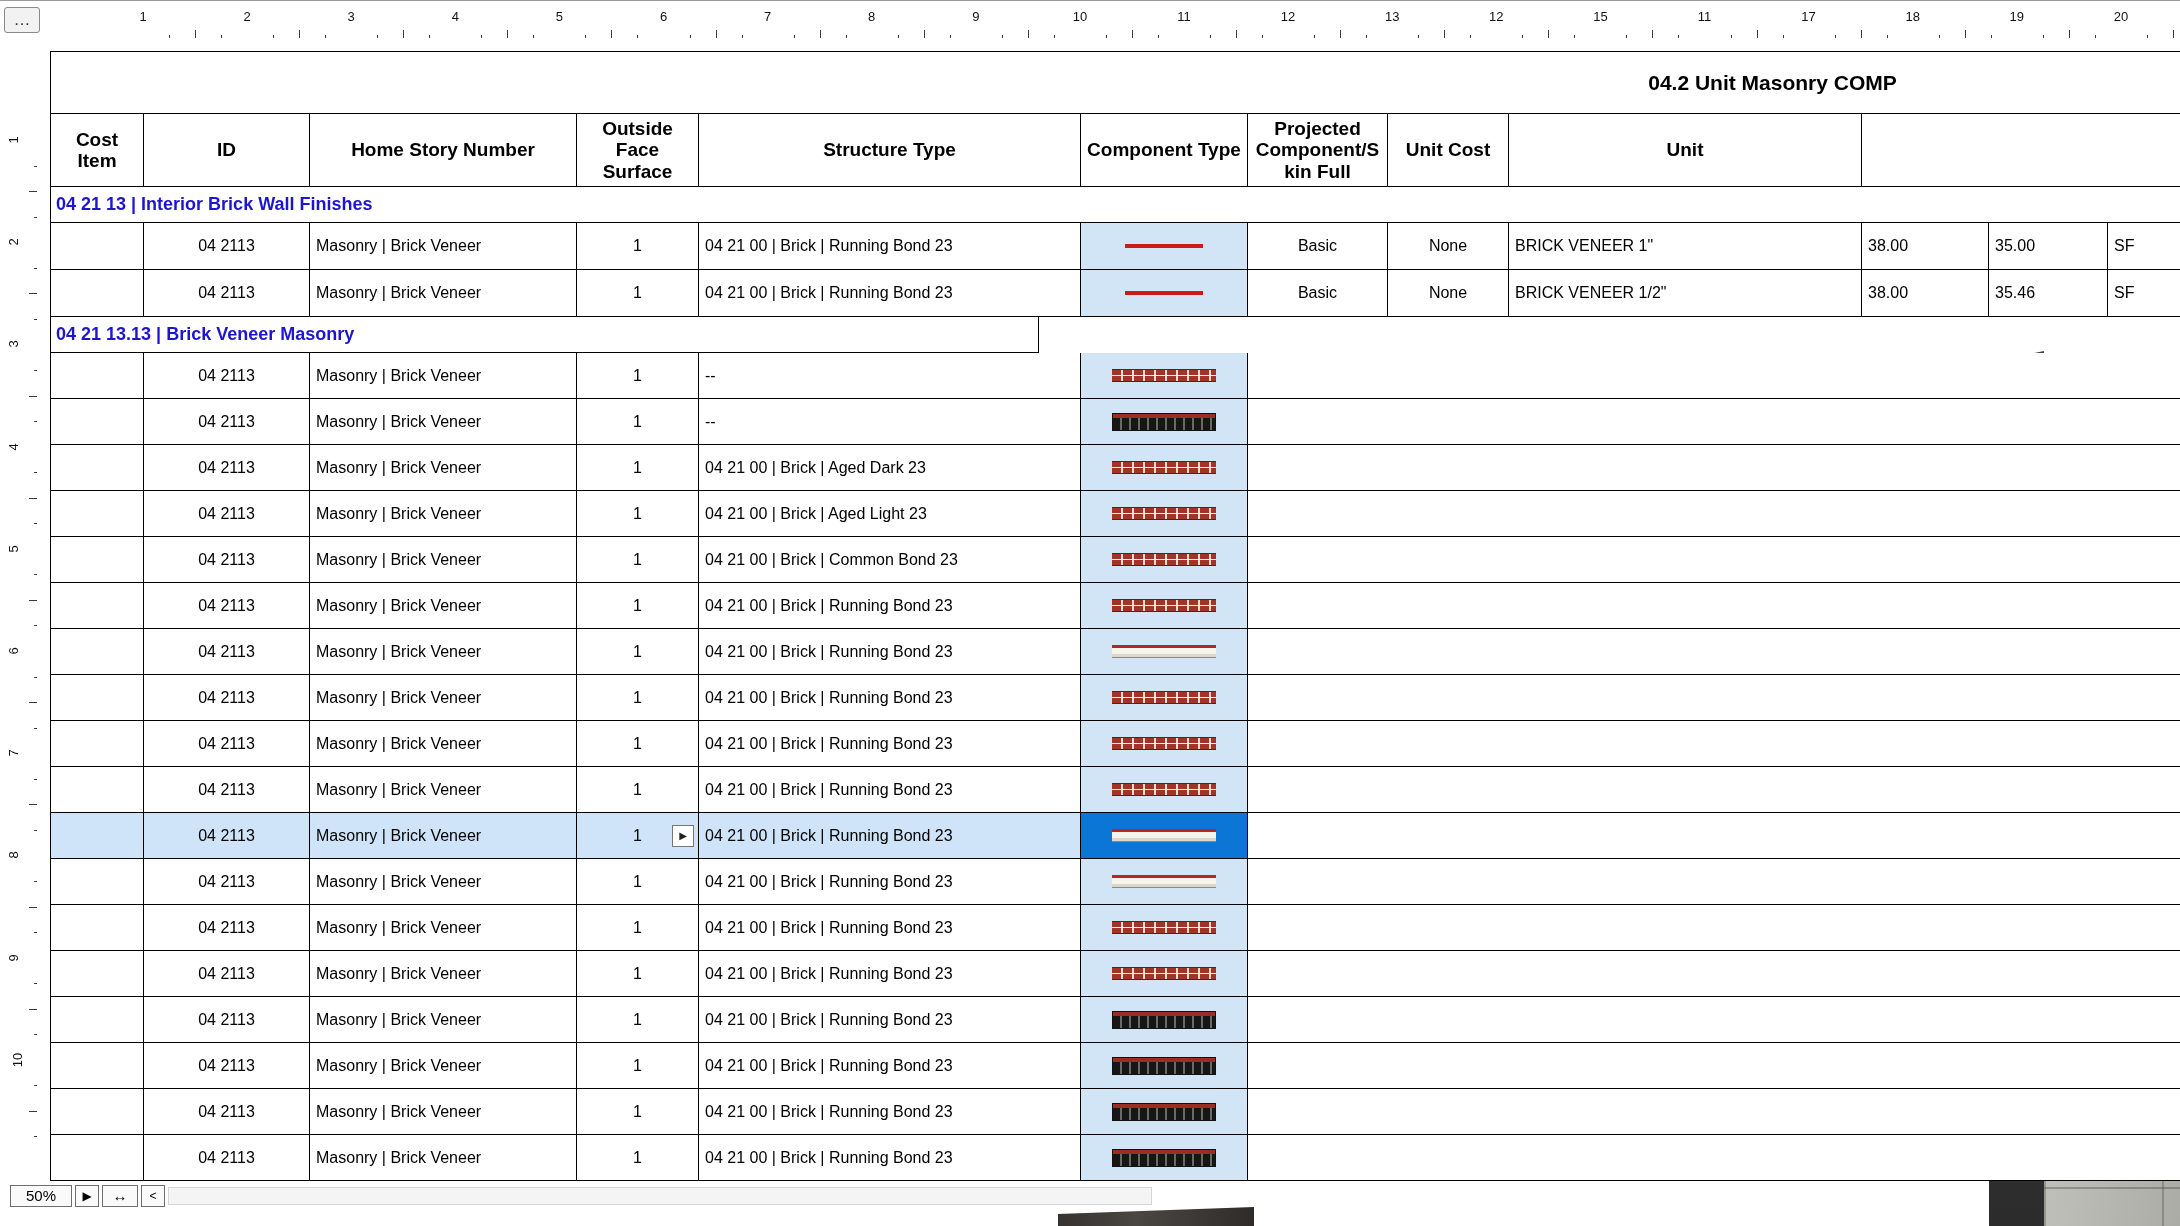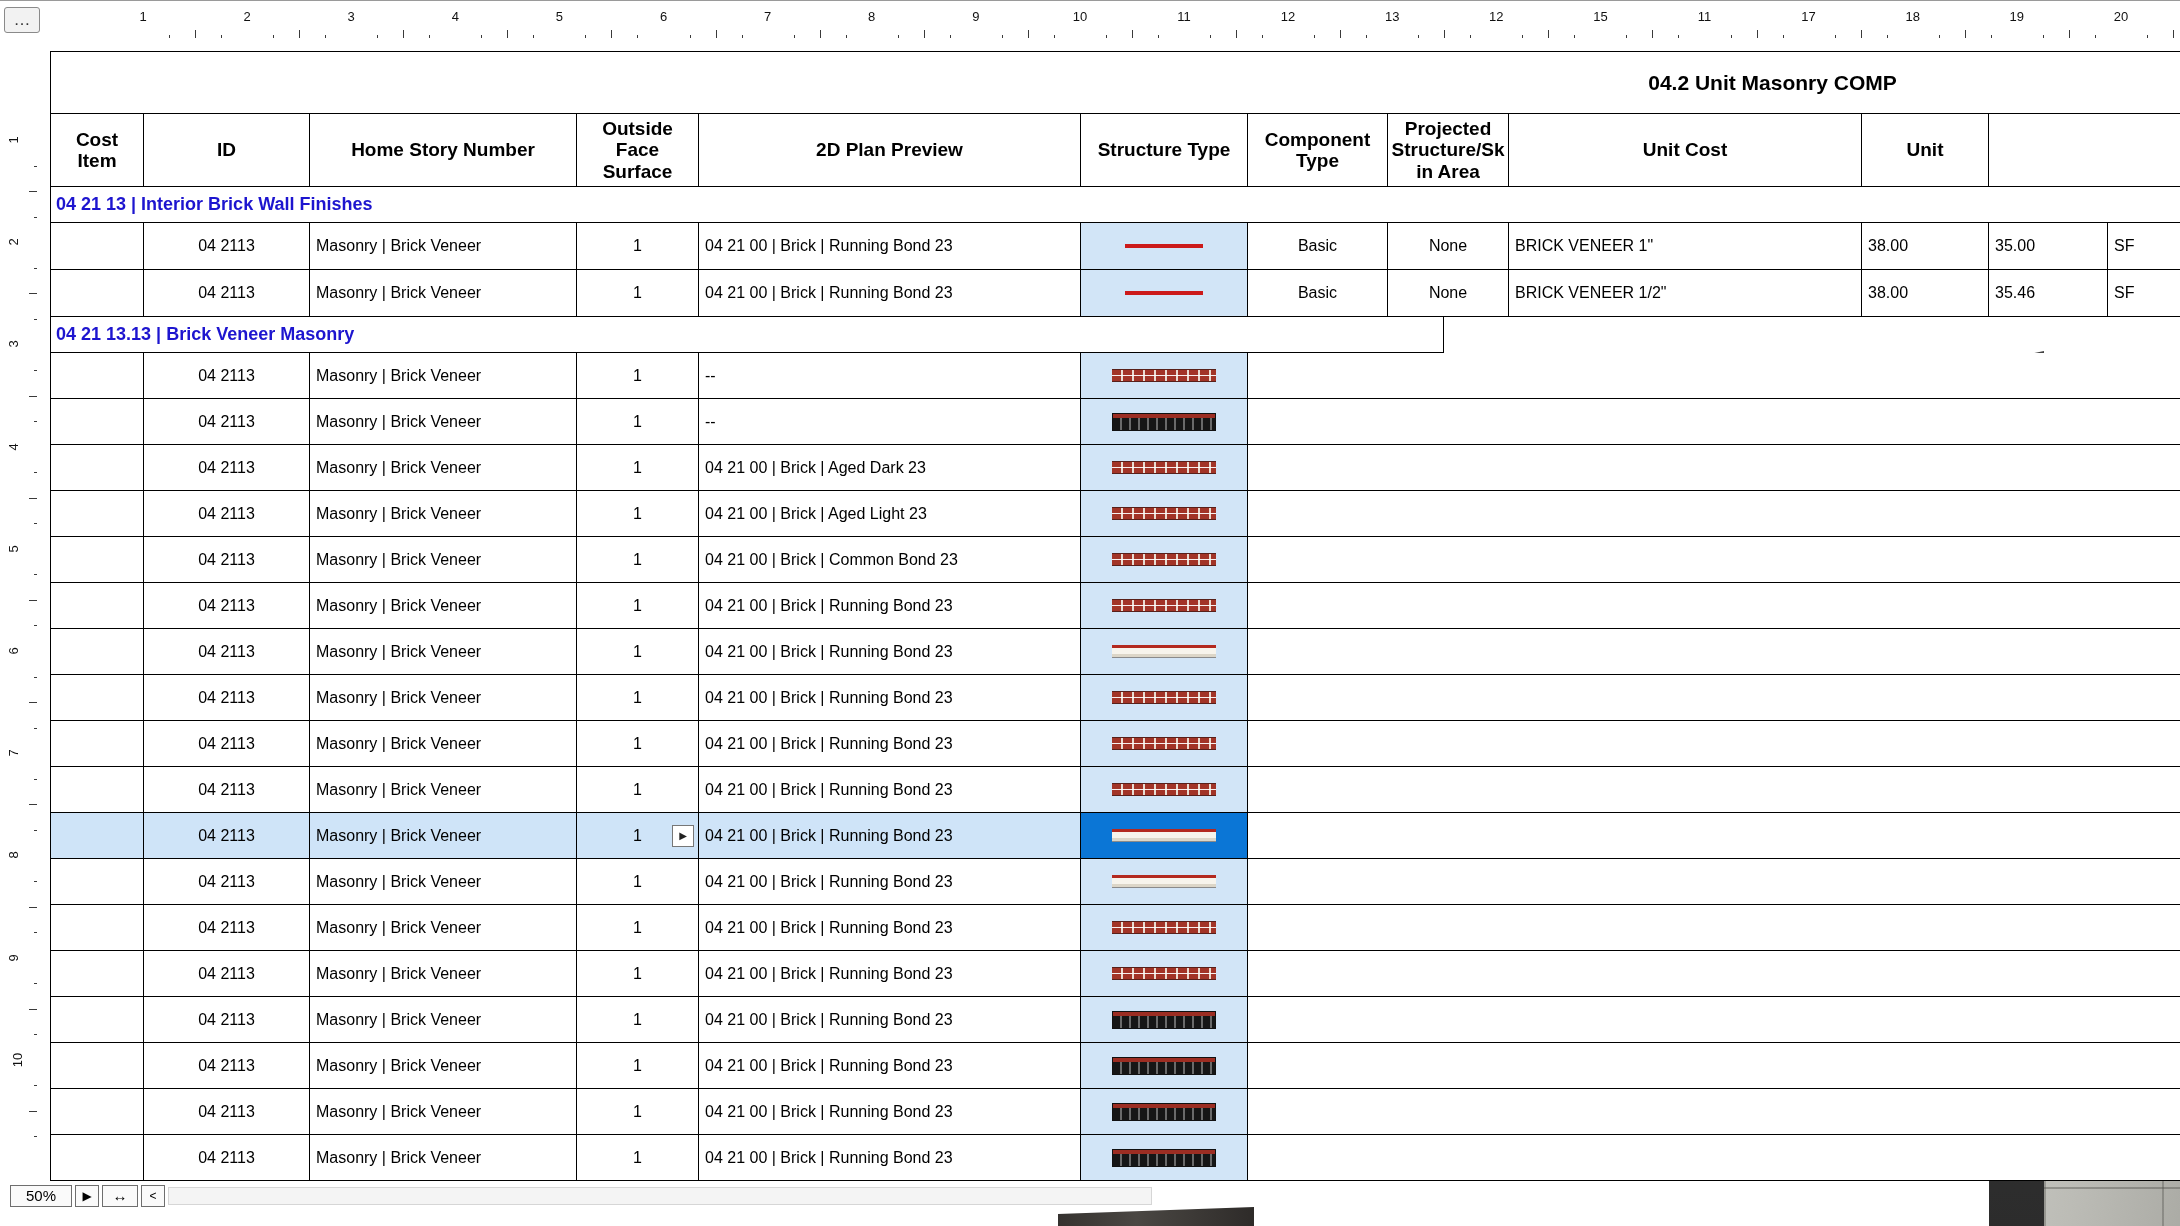--- a/index.html
+++ b/index.html
@@ -29,21 +29,21 @@
   .trow{position:relative;border-left:1px solid #000;border-bottom:1px solid #000;background:#fff}
   .title-row{width:3444px;height:63px;border-top:1px solid #000}
   .title-text{position:absolute;inset:0;display:flex;align-items:center;justify-content:center;
       font-size:21px;font-weight:bold;color:#000}
   .header-row{display:grid;height:73px}
   .hcell{display:flex;align-items:center;justify-content:center;text-align:center;font-weight:bold;
       font-size:19px;line-height:1.12;border-right:1px solid #000;padding:2px 3px;
       overflow:hidden;overflow-wrap:break-word;word-break:break-word;cursor:pointer}
   .section-row{display:flex;align-items:center;height:36px;padding-left:5px;font-weight:bold;
       font-size:18px;color:#1d15cf;cursor:pointer}
-  .section-row.narrow{width:1394px;border-right:1px solid #000}
+  .section-row.narrow{width:989px;border-right:1px solid #000}
   .section-row.wide{width:2217px}
   .data-row{display:grid}
   .data-row.wide{height:47px}
   .data-row.narrow{height:46px}
   .cell{position:relative;border-right:1px solid #000;display:flex;align-items:center;
       font-size:16px;color:#000;padding:0 6px;overflow:hidden;white-space:nowrap;cursor:default}
   .align-center{justify-content:center}
   .align-left{justify-content:flex-start}
   .preview-cell{background:#d2e5f7;justify-content:center;padding:0}
   .data-row.selected .cell{background:#cfe4f8}
@@ -254,24 +254,23 @@
   <div class="table-root">
     <div class="trow title-row">
       <span class="title-text">04.2 Unit Masonry COMP</span>
     </div>
 
   <div class="trow header-row" style="grid-template-columns: 93px 166px 267px 122px 382px 167px 140px 121px 353px 127px 119px 260px;">
         <div class="hcell">Cost Item</div>
         <div class="hcell">ID</div>
         <div class="hcell">Home Story Number</div>
         <div class="hcell">Outside Face Surface</div>
-        <div class="hcell">2D Plan Preview</div>
         <div class="hcell">Structure Type</div>
         <div class="hcell">Component Type</div>
-        <div class="hcell">Projected Structure/Skin Area</div>
+        <div class="hcell">Projected Component/Skin Full</div>
         <div class="hcell">Unit Cost</div>
         <div class="hcell">Unit</div>
       </div>
       <div class="trow section-row wide">
         <span>04 21 13 | Interior Brick Wall Finishes</span>
       </div>
       <div class="trow data-row wide" style="grid-template-columns: 93px 166px 267px 122px 382px 167px 140px 121px 353px 127px 119px 260px;">
         <div class="cell align-center"></div>
         <div class="cell align-center">04 2113</div>
         <div class="cell align-left">Masonry | Brick Veneer</div>

